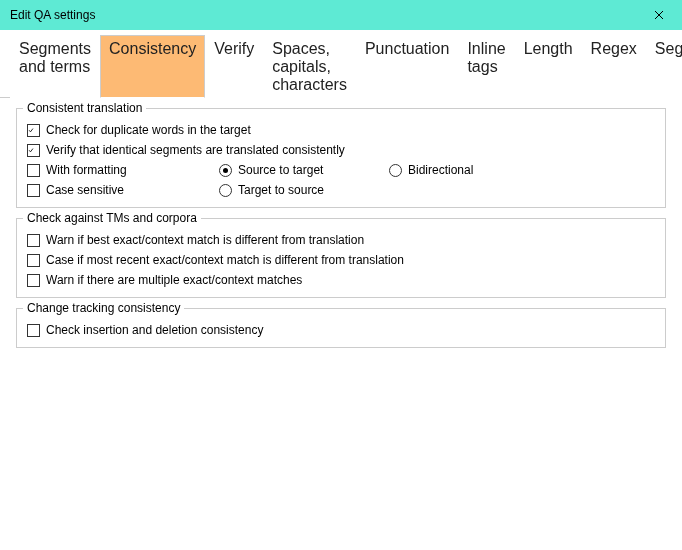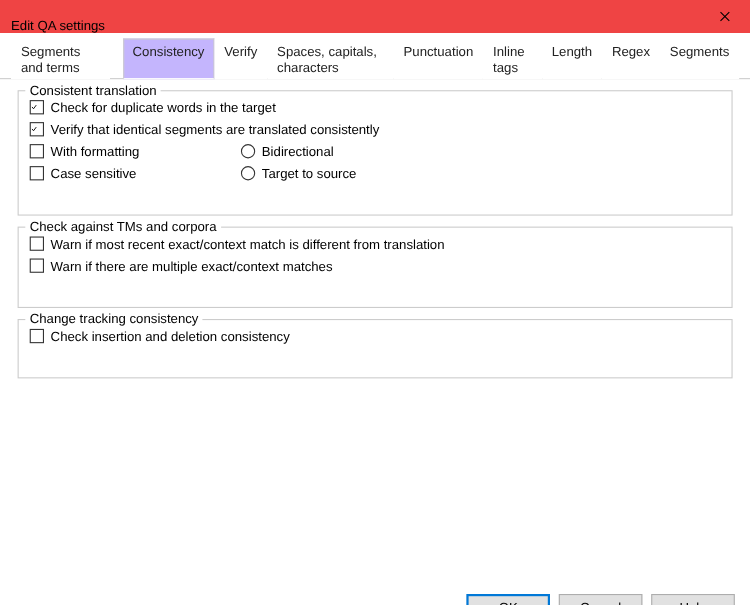--- a/index.html
+++ b/index.html
@@ -7,82 +7,81 @@
     margin: 0; padding: 0;
     font-family: "Segoe UI", Tahoma, sans-serif;
     font-size: 12px;
     color: #000;
     background: #fff;
     width: 682px; height: 550px;
     overflow: hidden;
   }
   .titlebar {
     display: flex;
-    align-items: flex-end;
+    align-items: center;
     justify-content: space-between;
     height: 30px;
     padding-left: 10px;
-    background: #ef4444;
+    background: #5eead4;
   }
   .titlebar .title { font-size: 12px; }
   .close-btn {
     width: 46px; height: 30px;
     display: flex; align-items: center; justify-content: center;
     cursor: pointer;
   }
   .close-btn svg { width: 10px; height: 10px; }
   .tabs {
     display: flex;
     padding: 4px 10px 0 10px;
     border-bottom: 1px solid #ccc;
     gap: 0;
   }
   .tab {
     padding: 4px 8px 4px 8px;
     border: 1px solid transparent;
     border-bottom: none;
     cursor: pointer;
-    font-size: 12px;
+    font-size: 16px;
     color: #222;
     position: relative;
     top: 1px;
     background: #fff;
   }
   .tab.active {
     border: 1px solid #ccc;
     border-bottom: 1px solid #fff;
-    background: #c4b5fd;
-    margin-left: 12px;
+    background: #fdba74;
   }
   .content {
     padding: 10px 16px 10px 16px;
     height: 460px;
   }
   .fieldset {
     border: 1px solid #ccc;
     margin-bottom: 10px;
-    padding: 8px 10px 24px 10px;
+    padding: 8px 10px 10px 10px;
     position: relative;
   }
   .fieldset .legend {
     position: absolute;
     top: -8px;
     left: 6px;
     background: #fff;
     padding: 0 4px;
     font-size: 12px;
   }
   .row {
     display: flex;
     align-items: center;
     height: 20px;
   }
   .check, .radio {
     display: flex;
-    align-items: flex-start;
+    align-items: flex-end;
     gap: 6px;
     cursor: pointer;
     height: 20px;
   }
   .checkbox-box {
     width: 13px; height: 13px;
     border: 1px solid #333;
     background: #fff;
     display: flex; align-items: center; justify-content: center;
     flex-shrink: 0;
@@ -191,20 +190,26 @@
 
     <div class="two-col-row">
       <div class="col1">
         <label class="check">
           <span class="checkbox-box">
             
           </span>
           <span>With formatting</span>
         </label>
       </div>
+      <div class="col2">
+        <label class="radio">
+          <span class="radio-circle selected"></span>
+          <span>Source to target</span>
+        </label>
+      </div>
       <div class="col3">
         <label class="radio">
           <span class="radio-circle"></span>
           <span>Bidirectional</span>
         </label>
       </div>
     </div>
 
     <div class="two-col-row">
       <div class="col1">
@@ -226,21 +231,29 @@
   </div>
 
   <div class="fieldset">
     <span class="legend">Check against TMs and corpora</span>
 
     <div class="row">
       <label class="check">
         <span class="checkbox-box">
           
         </span>
-        <span>Warn if most recent exact/context match is different from translation</span>
+        <span>Warn if best exact/context match is different from translation</span>
+      </label>
+    </div>
+    <div class="row">
+      <label class="check">
+        <span class="checkbox-box">
+          
+        </span>
+        <span>Case if most recent exact/context match is different from translation</span>
       </label>
     </div>
     <div class="row">
       <label class="check">
         <span class="checkbox-box">
           
         </span>
         <span>Warn if there are multiple exact/context matches</span>
       </label>
     </div>

